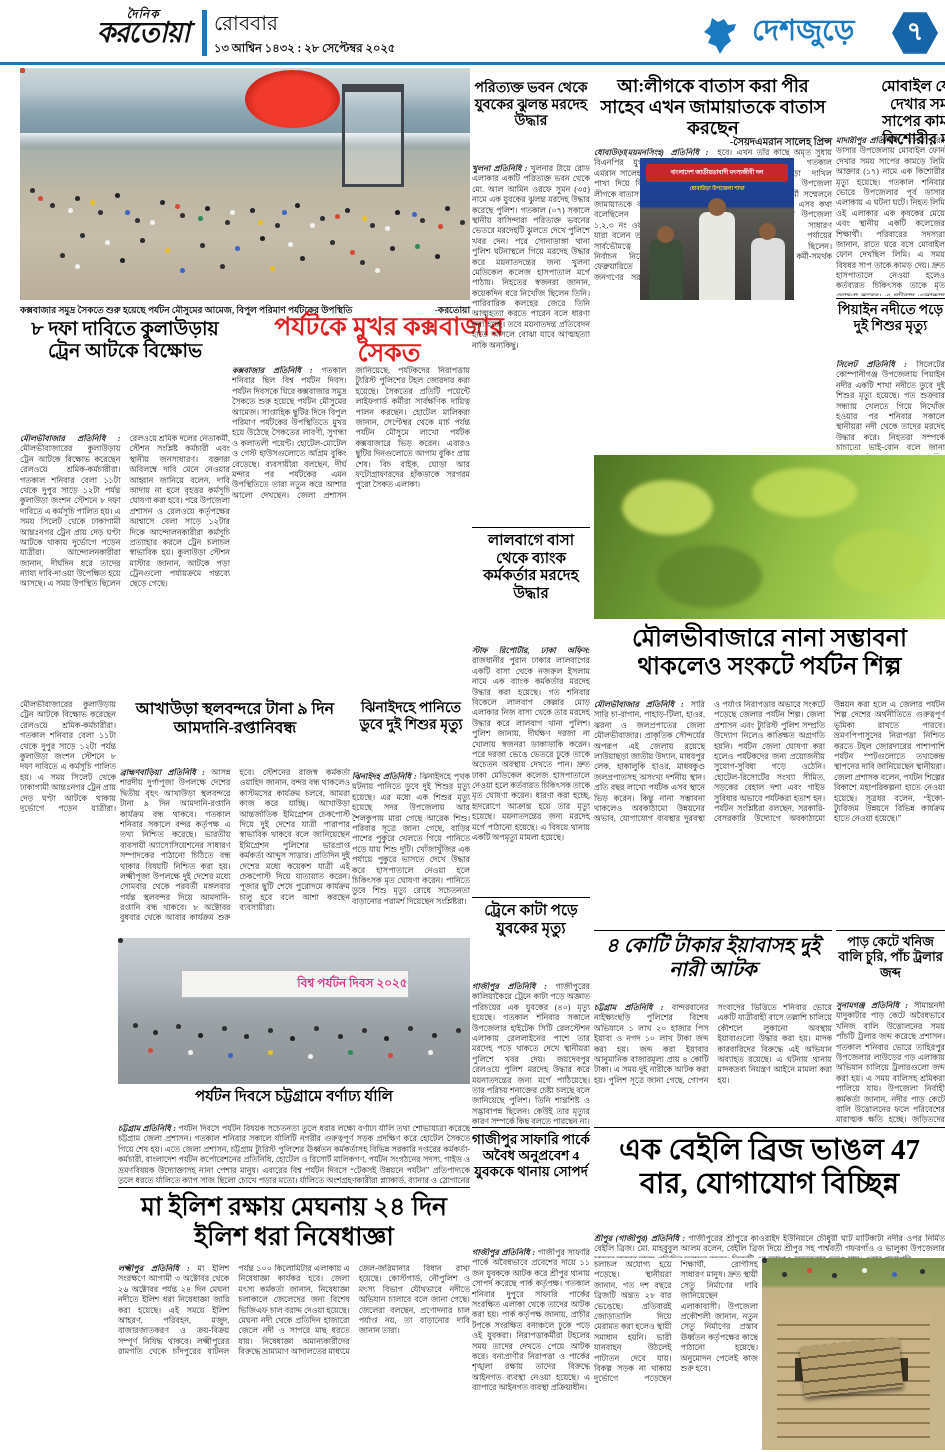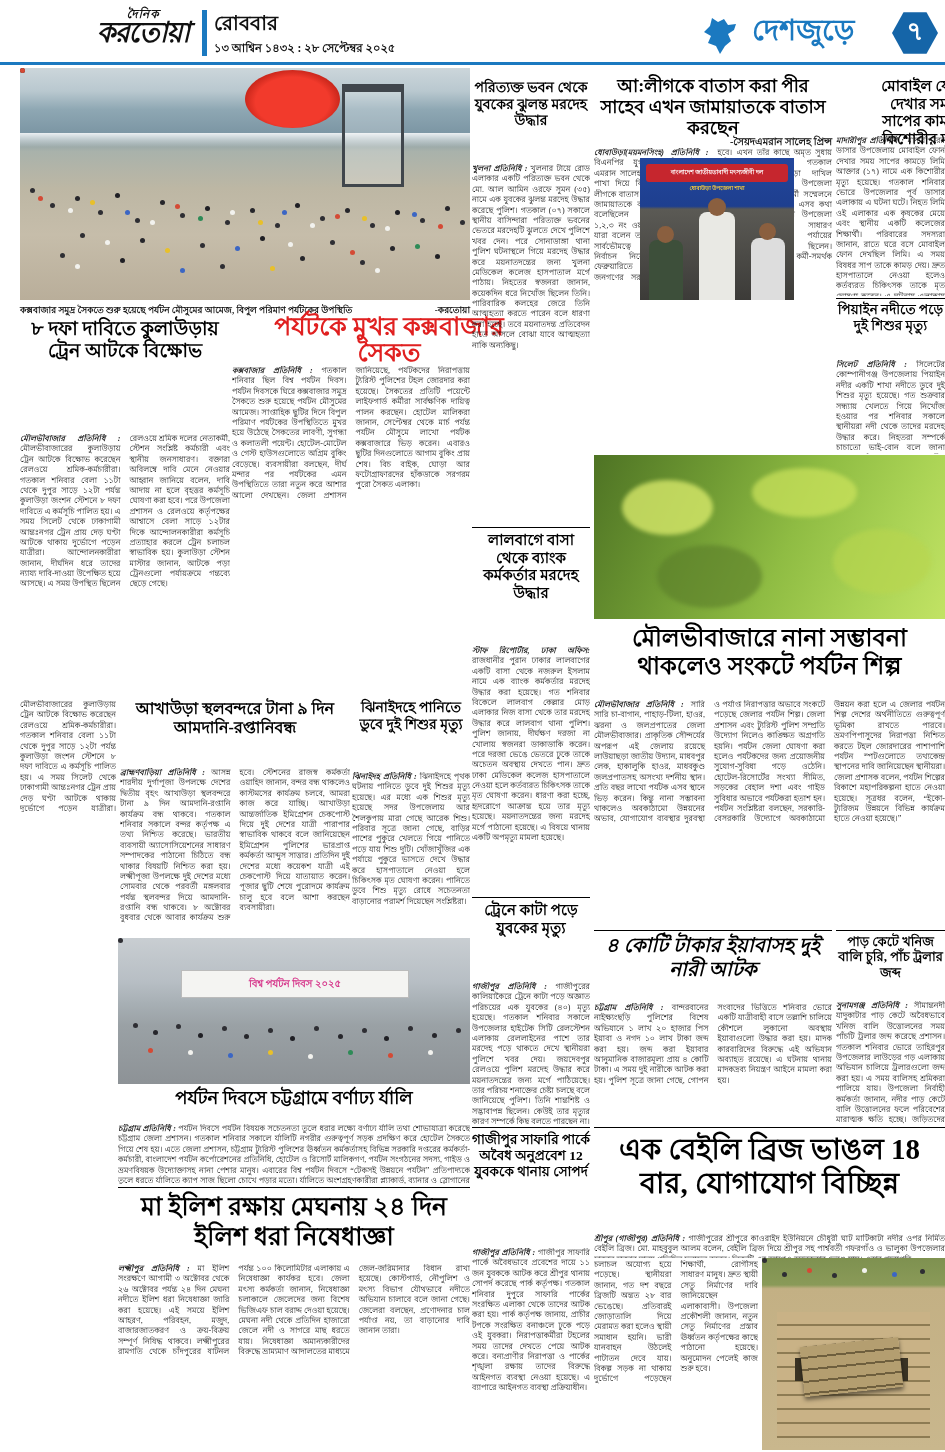--- a/index.html
+++ b/index.html
@@ -4,21 +4,21 @@
 <style>
   html,body{margin:0;padding:0;background:#e9e9e9;}
   .page{position:relative;width:945px;height:1452px;background:#fff;overflow:hidden;
         font-family:"Liberation Serif","DejaVu Serif",serif;color:#111;}
   .abs{position:absolute;}
   
   .brandwrap{text-align:center;line-height:1;}
   .brand-top{font-size:12px;font-weight:bold;letter-spacing:1px;}
   .brand{font-size:27px;font-weight:bold;letter-spacing:-1px;transform:scaleY(1.05);}
   .vbar{background:#1b79c0;}
-  .day{font-size:20px;font-weight:bold;}
+  .day{font-size:20px;font-weight:normal;}
   .dateline-top{font-size:11.5px;font-weight:bold;}
   .section-title{font-size:29px;font-weight:bold;color:#1b79c0;line-height:1;}
   .hex{width:46px;height:46px;background:#1565a8;
        clip-path:polygon(25% 5%,75% 5%,100% 50%,75% 95%,25% 95%,0 50%);
        display:flex;align-items:center;justify-content:center;}
   .hex span{color:#fff;font-size:26px;font-weight:bold;font-family:"Liberation Sans",sans-serif;}
   .blue-rule{background:#1b79c0;height:3px;left:0;width:945px;}
   
   .hl{font-weight:bold;text-align:center;line-height:1.18;color:#000;}
   .hl.red{color:#e02020;margin-left:39px;}
@@ -41,21 +41,21 @@
   .tea{background:linear-gradient(115deg,#4e7324 0%,#6f9a33 30%,#8fbc43 55%,#a9d254 78%,#c2e364 100%);}
   .tea .blob{position:absolute;border-radius:50%;filter:blur(2px);}
   .meet{background:linear-gradient(180deg,#23469c 0%,#1e3f8f 34%,#5b5a55 36%,#3c3b38 100%);}
   .meet .bannerstrip{position:absolute;left:4%;top:4%;width:92%;height:13%;background:#c6262e;border-radius:3px;
         display:flex;align-items:center;justify-content:center;color:#fff;font-size:6px;font-weight:bold;white-space:nowrap;overflow:hidden;}
   .meet .bannerline2{position:absolute;left:10%;top:19%;width:80%;text-align:center;color:#ffd23c;font-size:5.5px;font-weight:bold;white-space:nowrap;overflow:hidden;}
   .figure{position:absolute;border-radius:8px 8px 0 0;}
   .head{position:absolute;border-radius:50%;background:#8a5f3f;}
   .rallyph{background:linear-gradient(180deg,#c9ced2 0%,#b7bec4 30%,#a7afb4 45%,#9aa1a5 60%,#8d9296 100%);}
   .rally-banner{position:absolute;left:18%;top:22%;width:64%;height:18%;background:#f4f4f2;border:1px solid #bbb;
-        display:flex;align-items:center;justify-content:center;color:#d6368b;font-size:10px;font-weight:bold;white-space:nowrap;overflow:hidden;}
+        display:flex;align-items:center;justify-content:flex-end;color:#d6368b;font-size:12px;font-weight:bold;white-space:nowrap;overflow:hidden;}
   .bridge{background:linear-gradient(180deg,#7e9150 0%,#8a9a58 14%,#c3b084 16%,#c9b78d 100%);}
   .plank{position:absolute;background:repeating-linear-gradient(180deg,#c9b286 0 12px,#8d7b53 12px 14px);}
   .slab{position:absolute;background:repeating-linear-gradient(180deg,#b49e70 0 10px,#6f5f3e 10px 12px);transform:rotate(-6deg);box-shadow:0 3px 4px rgba(0,0,0,.5);}
   .gap-dark{position:absolute;background:#3a3324;}
 </style>
 </head>
 <body>
 
 <div class="page">
 
@@ -117,21 +117,21 @@
     <span>ঝিনাইদহে পৃথক ঘটনায় পানিতে ডুবে দুই শিশুর মৃত্যু হয়েছে। এর মধ্যে এক শিশুর মৃত্যু হয়েছে সদর উপজেলায় আর শৈলকুপায় মারা গেছে আরেক শিশু। পরিবার সূত্রে জানা গেছে, বাড়ির পাশের পুকুরে খেলতে গিয়ে পানিতে পড়ে যায় শিশু দুটি। খোঁজাখুঁজির এক পর্যায়ে পুকুরে ভাসতে দেখে উদ্ধার করে হাসপাতালে নেওয়া হলে চিকিৎসক মৃত ঘোষণা করেন। পানিতে ডুবে শিশু মৃত্যু রোধে সচেতনতা বাড়ানোর পরামর্শ দিয়েছেন সংশ্লিষ্টরা।</span>
   </div>
 
   <div class="abs photo rallyph" style="left:118px;top:938px;width:352px;height:146px;">
     <div class="rally-banner">
       <span>বিশ্ব পর্যটন দিবস ২০২৫</span>
     </div>
     <div class="dots" style="left:0;top:0;background:#2e2e33;
       box-shadow:15px 85px #2e2e33,35px 92px #26262b,58px 86px #2e2e33,80px 95px #1f1f24,104px 88px #2e2e33,126px 96px #26262b,150px 90px #2e2e33,172px 98px #1f1f24,196px 88px #2e2e33,220px 96px #26262b,244px 90px #2e2e33,266px 98px #1f1f24,290px 88px #2e2e33,314px 95px #26262b,338px 90px #2e2e33,30px 110px #d44a35,70px 112px #f2f2ee,110px 115px #3b66c4,150px 112px #e8c02a,190px 116px #f2f2ee,230px 112px #2e8b57,270px 115px #d44a35,310px 112px #f2f2ee;"></div>
   </div>
-  <div class="abs hl" style="left:118px;top:1088px;width:352px;font-size:18px;">পর্যটন দিবসে চট্টগ্রামে বর্ণাঢ্য র্যালি</div>
+  <div class="abs hl" style="left:118px;top:1088px;width:352px;font-size:15px;">পর্যটন দিবসে চট্টগ্রামে বর্ণাঢ্য র্যালি</div>
   <div class="abs bt" style="left:118px;top:1124px;width:352px;height:60px;">
     <span class="dl">চট্টগ্রাম প্রতিনিধি :</span>
     <span>পর্যটন দিবসে পর্যটন বিষয়ক সচেতনতা তুলে ধরার লক্ষ্যে বর্ণাঢ্য র্যালি তথা শোভাযাত্রা করেছে চট্টগ্রাম জেলা প্রশাসন। গতকাল শনিবার সকালে র্যালিটি নগরীর গুরুত্বপূর্ণ সড়ক প্রদক্ষিণ করে হোটেল সৈকতে গিয়ে শেষ হয়। এতে জেলা প্রশাসন, চট্টগ্রাম ট্যুরিস্ট পুলিশের ঊর্ধ্বতন কর্মকর্তাসহ বিভিন্ন সরকারি দপ্তরের কর্মকর্তা-কর্মচারী, বাংলাদেশ পর্যটন কর্পোরেশনের প্রতিনিধি, হোটেল ও রিসোর্ট মালিকগণ, পর্যটন সংগঠনের সদস্য, গাইড ও ভ্রমণবিষয়ক উদ্যোক্তাসহ নানা পেশার মানুষ। এবারের বিশ্ব পর্যটন দিবসে “টেকসই উন্নয়নে পর্যটন” প্রতিপাদ্যকে তুলে ধরতে র্যালিতে ক্যাপ সাজ ছিলো চোখে পড়ার মতো। র্যালিতে অংশগ্রহণকারীরা প্ল্যাকার্ড, ব্যানার ও স্লোগানের মাধ্যমে পর্যটনের টেকসই উন্নয়ন, প্রাকৃতিক পরিবেশের সংরক্ষণ এবং স্থানীয় পর্যটনখাতকে আরও শক্তিশালী করার বার্তা ছড়িয়ে দেন। জনসচেতনতামূলক বার্তা সমৃদ্ধ ও উৎসবমুখর পরিবেশে দৃষ্টি নন্দন র্যালি নজর কেড়েছে নগরবাসির।</span>
   </div>
   <div class="abs hr" style="left:118px;top:1187px;width:352px;"></div>
 
   <div class="abs hl" style="left:118px;top:1192px;width:352px;font-size:25px;">মা ইলিশ রক্ষায় মেঘনায় ২৪ দিন ইলিশ ধরা নিষেধাজ্ঞা</div>
   <div class="abs bt cols3" style="left:118px;top:1264px;width:352px;height:184px;">
     <span class="dl">লক্ষ্মীপুর প্রতিনিধি :</span>
     <span>মা ইলিশ সংরক্ষণে আগামী ৩ অক্টোবর থেকে ২৬ অক্টোবর পর্যন্ত ২৪ দিন মেঘনা নদীতে ইলিশ ধরা নিষেধাজ্ঞা জারি করা হয়েছে। এই সময়ে ইলিশ আহরণ, পরিবহন, মজুদ, বাজারজাতকরণ ও ক্রয়-বিক্রয় সম্পূর্ণ নিষিদ্ধ থাকবে। লক্ষ্মীপুরের রামগতি থেকে চাঁদপুরের ষাটনল পর্যন্ত ১০০ কিলোমিটার এলাকায় এ নিষেধাজ্ঞা কার্যকর হবে। জেলা মৎস্য কর্মকর্তা জানান, নিষেধাজ্ঞা চলাকালে জেলেদের জন্য বিশেষ ভিজিএফ চাল বরাদ্দ দেওয়া হয়েছে। মেঘনা নদী থেকে প্রতিদিন হাজারো জেলে নদী ও সাগরে মাছ ধরতে যায়। নিষেধাজ্ঞা অমান্যকারীদের বিরুদ্ধে ভ্রাম্যমাণ আদালতের মাধ্যমে জেল-জরিমানার বিধান রাখা হয়েছে। কোস্টগার্ড, নৌপুলিশ ও মৎস্য বিভাগ যৌথভাবে নদীতে অভিযান চালাবে বলে জানা গেছে। জেলেরা বলছেন, প্রণোদনার চাল পর্যাপ্ত নয়, তা বাড়ানোর দাবি জানান তারা।</span>
@@ -148,21 +148,21 @@
     <span class="dl">স্টাফ রিপোর্টার, ঢাকা অফিস:</span>
     <span>রাজধানীর পুরান ঢাকার লালবাগের একটি বাসা থেকে নজরুল ইসলাম নামে এক ব্যাংক কর্মকর্তার মরদেহ উদ্ধার করা হয়েছে। গত শনিবার বিকেলে লালবাগ কেল্লার মোড় এলাকার নিজ বাসা থেকে তার মরদেহ উদ্ধার করে লালবাগ থানা পুলিশ। পুলিশ জানায়, দীর্ঘক্ষণ দরজা না খোলায় স্বজনরা ডাকাডাকি করেন। পরে দরজা ভেঙে ভেতরে ঢুকে তাকে অচেতন অবস্থায় দেখতে পান। দ্রুত ঢাকা মেডিকেল কলেজ হাসপাতালে নেওয়া হলে কর্তব্যরত চিকিৎসক তাকে মৃত ঘোষণা করেন। ধারণা করা হচ্ছে, হৃদরোগে আক্রান্ত হয়ে তার মৃত্যু হয়েছে। ময়নাতদন্তের জন্য মরদেহ মর্গে পাঠানো হয়েছে। এ বিষয়ে থানায় একটি অপমৃত্যু মামলা হয়েছে।</span>
   </div>
   <div class="abs hr" style="left:472px;top:897px;width:118px;"></div>
   <div class="abs hl" style="left:472px;top:902px;width:118px;font-size:15px;">ট্রেনে কাটা পড়ে যুবকের মৃত্যু</div>
   <div class="abs bt" style="left:472px;top:982px;width:118px;height:142px;">
     <span class="dl">গাজীপুর প্রতিনিধি :</span>
     <span>গাজীপুরের কালিয়াকৈরে ট্রেনে কাটা পড়ে অজ্ঞাত পরিচয়ের এক যুবকের (৪০) মৃত্যু হয়েছে। গতকাল শনিবার সকালে উপজেলার হাইটেক সিটি রেলস্টেশন এলাকায় রেললাইনের পাশে তার মরদেহ পড়ে থাকতে দেখে স্থানীয়রা পুলিশে খবর দেয়। জয়দেবপুর রেলওয়ে পুলিশ মরদেহ উদ্ধার করে ময়নাতদন্তের জন্য মর্গে পাঠিয়েছে। তার পরিচয় শনাক্তের চেষ্টা চলছে বলে জানিয়েছে পুলিশ। তিনি শান্তশিষ্ট ও সদ্ভাবাপন্ন ছিলেন। কেউই তার মৃত্যুর কারণ সম্পর্কে কিছু বলতে পারছেন না।</span>
   </div>
   <div class="abs hr" style="left:472px;top:1127px;width:118px;"></div>
-  <div class="abs hl" style="left:472px;top:1132px;width:118px;font-size:13.5px;">গাজীপুর সাফারি পার্কে অবৈধ অনুপ্রবেশ 12 যুবককে থানায় সোপর্দ</div>
+  <div class="abs hl" style="left:472px;top:1132px;width:118px;font-size:13.5px;">গাজীপুর সাফারি পার্কে অবৈধ অনুপ্রবেশ 4 যুবককে থানায় সোপর্দ</div>
   <div class="abs bt" style="left:472px;top:1248px;width:118px;height:200px;">
     <span class="dl">গাজীপুর প্রতিনিধি :</span>
     <span>গাজীপুর সাফারি পার্কে অবৈধভাবে প্রবেশের দায়ে ১১ জন যুবককে আটক করে শ্রীপুর থানায় সোপর্দ করেছে পার্ক কর্তৃপক্ষ। গতকাল শনিবার দুপুরে সাফারি পার্কের সংরক্ষিত এলাকা থেকে তাদের আটক করা হয়। পার্ক কর্তৃপক্ষ জানায়, প্রাচীর টপকে সংরক্ষিত বনাঞ্চলে ঢুকে পড়ে ওই যুবকরা। নিরাপত্তাকর্মীরা টহলের সময় তাদের দেখতে পেয়ে আটক করে। বন্যপ্রাণীর নিরাপত্তা ও পার্কের শৃঙ্খলা রক্ষায় তাদের বিরুদ্ধে আইনগত ব্যবস্থা নেওয়া হয়েছে। এ ব্যাপারে আইনগত ব্যবস্থা প্রক্রিয়াধীন।</span>
   </div>
 
   <div class="abs hl" style="left:594px;top:76px;width:238px;font-size:18px;">আ:লীগকে বাতাস করা পীর সাহেব এখন জামায়াতকে বাতাস করছেন</div>
   <div class="abs byline" style="left:594px;top:134px;width:238px;">-সৈয়দএমরান সালেহ প্রিন্স</div>
   <div class="abs bt cols2" style="left:594px;top:148px;width:238px;height:306px;">
     <span class="dl">ধোবাউড়া(ময়মনসিংহ) প্রতিনিধি :</span>
     <span>বিএনপির যুগ্ম মহাসচিব সৈয়দ এমরান সালেহ প্রিন্স বলেছেন, হাত পাখা দিয়ে বিগত দিনে আওয়ামী লীগকে বাতাস করা পীর সাহেব এখন জামায়াতকে বাতাস করছেন, তিনি বলেছিলেন বাংলাদেশ ভারতের ১,২,৩ নং ওয়ার্ড হবে। এমন কথা যারা বলেন তারা দেশের স্বাধীনতা-সার্বভৌমত্বে বিশ্বাস করেন না। নির্বাচন নিয়ে ষড়যন্ত্র চলছে, ফেব্রুয়ারিতে নির্বাচন হতে হবে, জনগণের সরকার প্রতিষ্ঠা করতে হবে। এখন তাঁর কাছে অমৃত সুধায় পরিণত হয়েছে। গতকাল ময়মনসিংহের ধোবাউড়া দাখিল মাদরাসা মিলনায়তনে উপজেলা বিএনপি আয়োজিত কর্মী সম্মেলনে প্রধান অতিথির বক্তব্যে এসব কথা বলেন তিনি। এ সময় উপজেলা বিএনপির সভাপতি, সাধারণ সম্পাদকসহ বিভিন্ন পর্যায়ের নেতাকর্মীরা উপস্থিত ছিলেন। সম্মেলনে বিপুল সংখ্যক কর্মী-সমর্থক অংশ নেন।</span>
@@ -212,21 +212,21 @@
   </div>
 
   <div class="abs hr" style="left:836px;top:930px;width:109px;"></div>
   <div class="abs hl" style="left:836px;top:934px;width:109px;font-size:13px;">পাড় কেটে খনিজ বালি চুরি, পাঁচ ট্রলার জব্দ</div>
   <div class="abs bt" style="left:836px;top:1001px;width:109px;height:124px;">
     <span class="dl">সুনামগঞ্জ প্রতিনিধি :</span>
     <span>সীমান্তনদী যাদুকাটার পাড় কেটে অবৈধভাবে খনিজ বালি উত্তোলনের সময় পাঁচটি ট্রলার জব্দ করেছে প্রশাসন। গতকাল শনিবার ভোরে তাহিরপুর উপজেলার লাউড়ের গড় এলাকায় অভিযান চালিয়ে ট্রলারগুলো জব্দ করা হয়। এ সময় বালিসহ শ্রমিকরা পালিয়ে যায়। উপজেলা নির্বাহী কর্মকর্তা জানান, নদীর পাড় কেটে বালি উত্তোলনের ফলে পরিবেশের মারাত্মক ক্ষতি হচ্ছে। জড়িতদের বিরুদ্ধে আইনগত ব্যবস্থা নেওয়া হবে।</span>
   </div>
 
   <div class="abs hr" style="left:594px;top:1127px;width:351px;"></div>
-  <div class="abs hl" style="left:594px;top:1132px;width:351px;font-size:29px;">এক বেইলি ব্রিজ ভাঙল 18 বার, যোগাযোগ বিচ্ছিন্ন</div>
+  <div class="abs hl" style="left:594px;top:1132px;width:351px;font-size:29px;">এক বেইলি ব্রিজ ভাঙল 47 বার, যোগাযোগ বিচ্ছিন্ন</div>
   <div class="abs bt" style="left:594px;top:1234px;width:351px;height:24px;">
     <span class="dl">শ্রীপুর (গাজীপুর) প্রতিনিধি :</span>
     <span>গাজীপুরের শ্রীপুরে কাওরাইদ ইউনিয়নে চৌধুরী ঘাট মাটিকাটা নদীর ওপর নির্মিত বেইলি ব্রিজ। মো. মাহবুবুল আলম বলেন, বেইলি ব্রিজ দিয়ে শ্রীপুর সহ পার্শ্ববর্তী গফরগাঁও ও ভালুকা উপজেলার হাজার হাজার মানুষ প্রতিদিন চলাচল করেন। ব্রিজটি এর আগেও অনেকবার ভেঙে যায়। এবার পুরোপুরি</span>
   </div>
   <div class="abs bt cols2" style="left:594px;top:1260px;width:164px;height:190px;">
     <span>চলাচল অযোগ্য হয়ে পড়েছে। স্থানীয়রা জানান, গত দশ বছরে ব্রিজটি অন্তত ২৮ বার ভেঙেছে। প্রতিবারই জোড়াতালি দিয়ে মেরামত করা হলেও স্থায়ী সমাধান হয়নি। ভারী যানবাহন উঠলেই পাটাতন দেবে যায়। বিকল্প সড়ক না থাকায় দুর্ভোগে পড়েছেন শিক্ষার্থী, রোগীসহ সাধারণ মানুষ। দ্রুত স্থায়ী সেতু নির্মাণের দাবি জানিয়েছেন এলাকাবাসী। উপজেলা প্রকৌশলী জানান, নতুন সেতু নির্মাণের প্রস্তাব ঊর্ধ্বতন কর্তৃপক্ষের কাছে পাঠানো হয়েছে। অনুমোদন পেলেই কাজ শুরু হবে।</span>
   </div>
   <div class="abs photo bridge" style="left:762px;top:1258px;width:183px;height:192px;">
     <div class="dots" style="left:0;top:0;background:#2e2e33;
       box-shadow:20px 14px #2e2e33,45px 10px #d44a35,70px 15px #2e2e33,100px 10px #f2f2ee,130px 14px #3b66c4,158px 11px #2e2e33;"></div>

